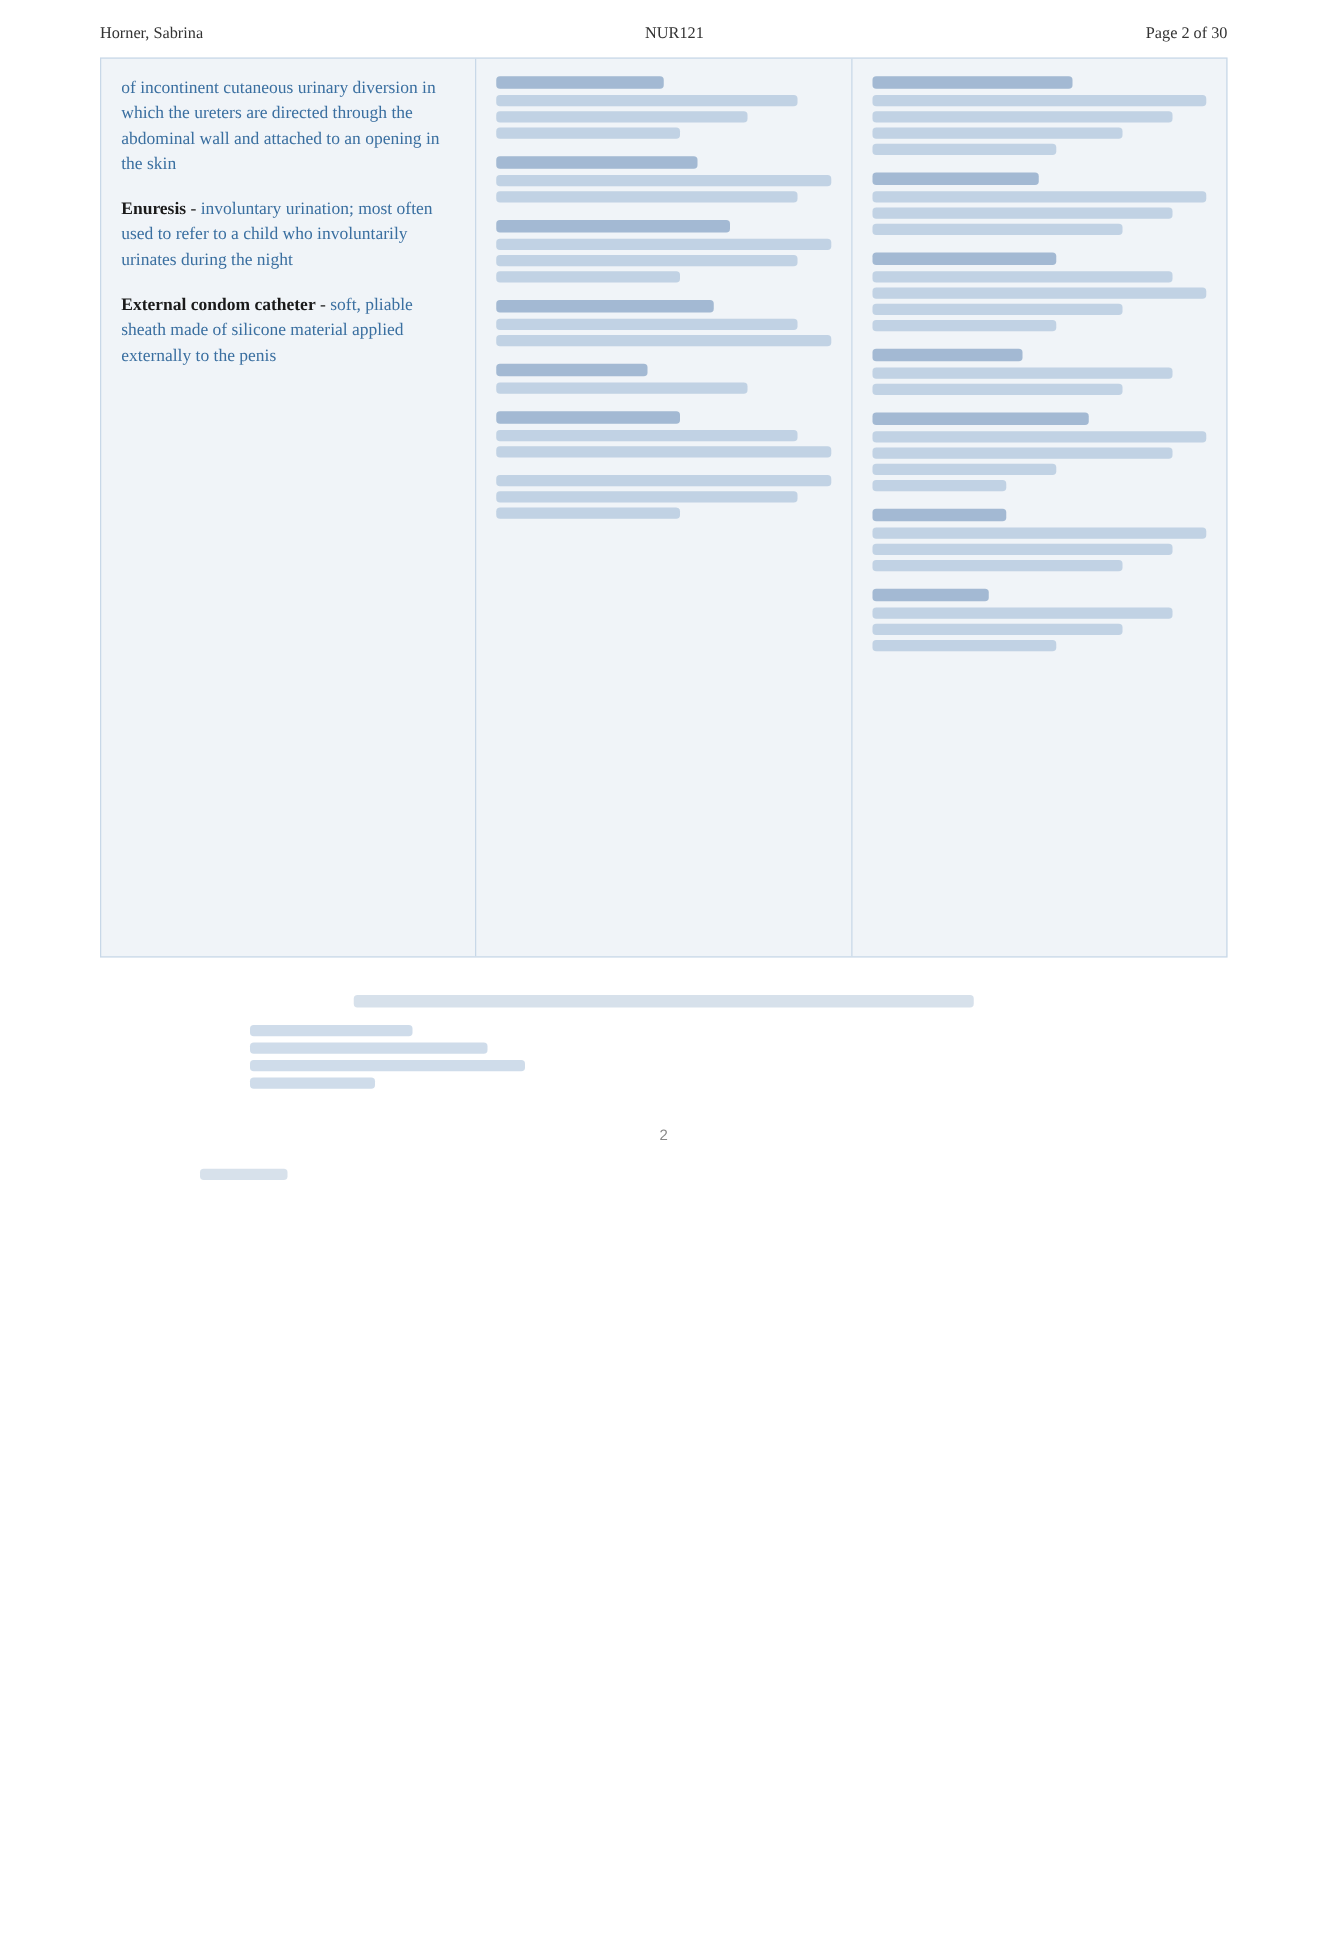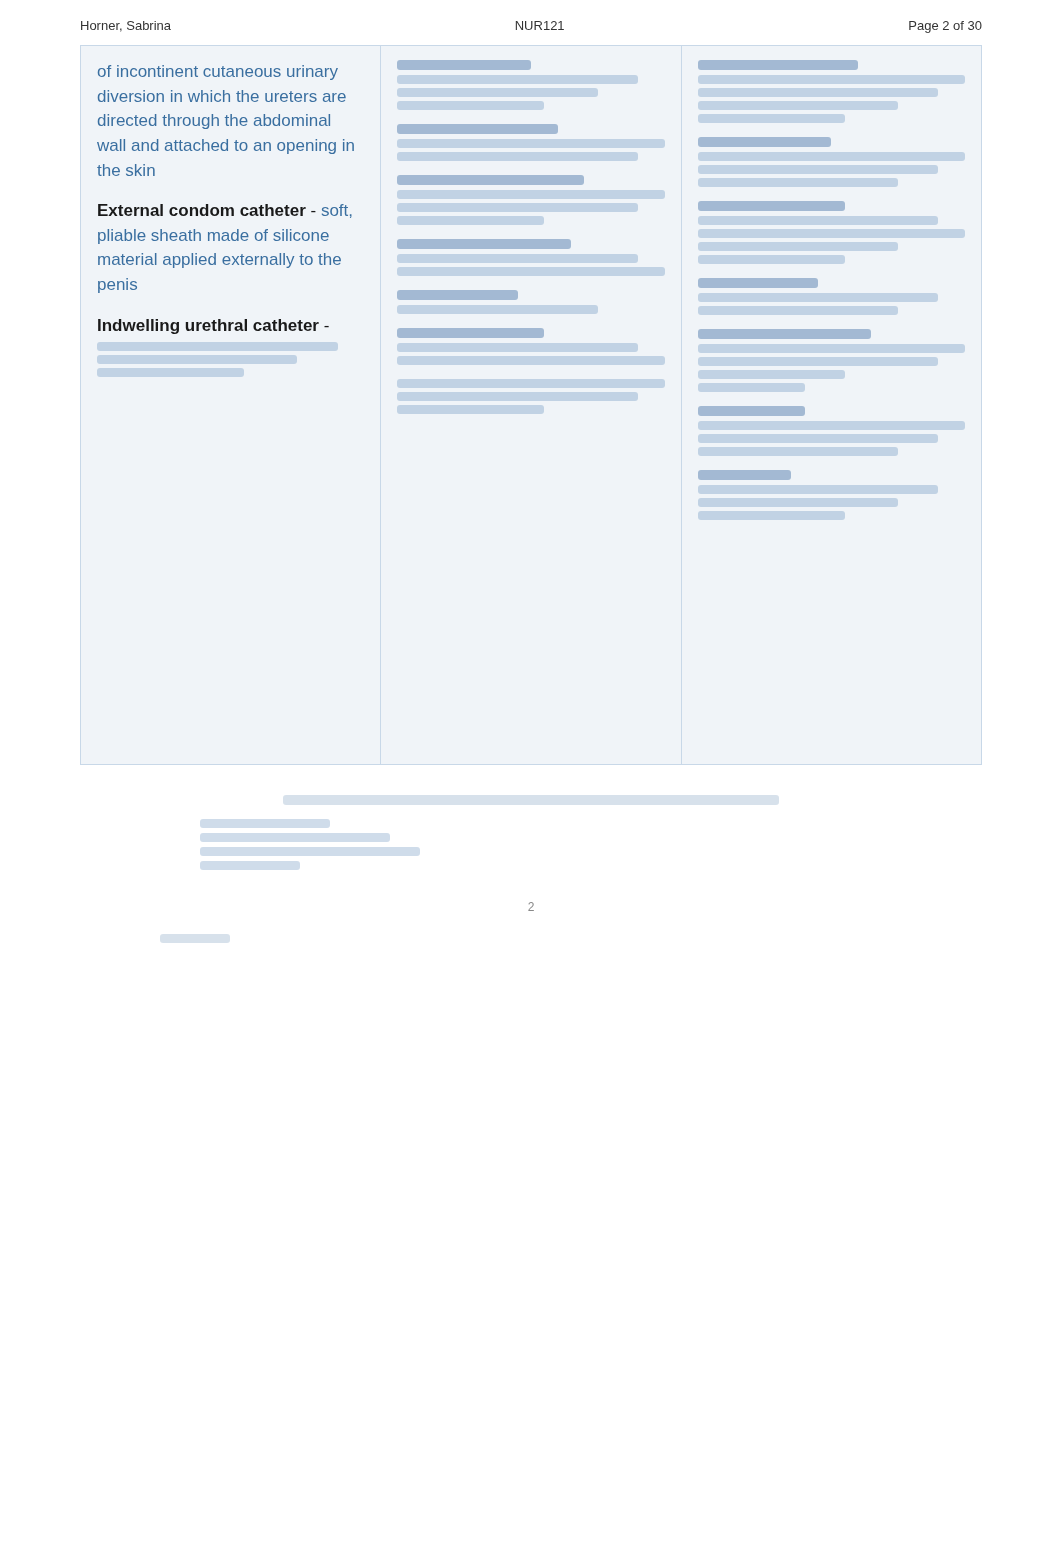--- a/index.html
+++ b/index.html
@@ -11,41 +11,43 @@
       position: relative;
     }
 
     .page-header {
       display: flex;
       justify-content: space-between;
       align-items: center;
       padding: 18px 80px 12px 80px;
       font-size: 13px;
       color: #333;
+      font-family: Liberation Serif, serif;
     }
 
     .main-content {
       padding: 0 80px;
     }
 
     .three-col-box {
       border: 1px solid #c8d8e8;
       display: flex;
       flex-direction: row;
       min-height: 720px;
       background: #f0f4f8;
       margin-bottom: 30px;
     }
 
     .col {
       flex: 1;
       padding: 14px 16px;
       border-right: 1px solid #c8d8e8;
-      font-size: 17px;
+      font-size: 14px;
       line-height: 1.45;
+      font-family: Liberation Serif, serif;
     }
 
     .col:last-child {
       border-right: none;
     }
 
     .term-block {
       margin-bottom: 16px;
     }
 
@@ -119,36 +121,31 @@
 
 <div class="main-content">
   <div class="three-col-box">
 
     <div class="col">
 
       <div class="term-block">
         <span class="term-def">of incontinent cutaneous urinary diversion in which the ureters are directed through the abdominal wall and attached to an opening in the skin</span>
       </div>
 
+      <div class="term-block">
+        <span class="term-label">Enuresis</span><span class="term-dash"> - </span><span class="term-def">involuntary urination; most often used to refer to a child who involuntarily urinates during the night</span>
+      </div>
 
       <div class="term-block">
         <span class="term-label">External condom catheter</span><span class="term-dash">  - </span><span class="term-def">soft, pliable sheath made of silicone material applied externally to the penis</span>
       </div>
 
 
 
 
-      <div class="term-block">
-        <span class="term-label">Indwelling urethral catheter</span><span class="term-dash">  - </span>
-        <div style="margin-top:4px;">
-          <div class="blurred-line blur-md" style="background:#a8c0d8;"></div>
-          <div class="blurred-line blur-sm" style="background:#a8c0d8;"></div>
-          <div class="blurred-line blur-xs" style="background:#a8c0d8;"></div>
-        </div>
-      </div>
     </div>
 
     <div class="col">
 
       <div class="blurred-block">
         <div class="blurred-line" style="width:50%; background:#7a9abf; height:10px; margin-bottom:5px;"></div>
         <div class="blurred-line blur-md"></div>
         <div class="blurred-line blur-sm"></div>
         <div class="blurred-line blur-xs"></div>
       </div>

